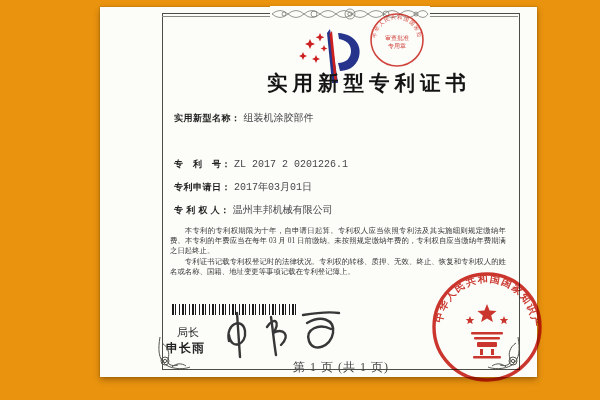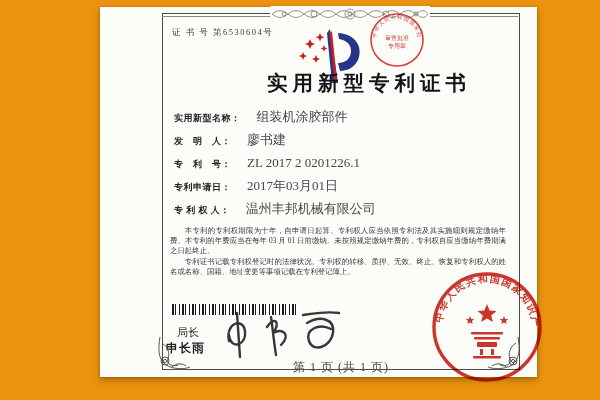--- a/index.html
+++ b/index.html
@@ -28,21 +28,21 @@
     letter-spacing:1.5px;
   }
   .logo{position:absolute;left:196px;top:18px;width:68px;height:62px;}
   .small-seal{position:absolute;left:268px;top:4px;width:58px;height:58px;opacity:.85;}
   .title{
     position:absolute;left:62px;top:62px;width:414px;text-align:center;
     font-size:20.5px;font-weight:bold;color:#141414;letter-spacing:5px;
   }
   .row{position:absolute;left:74px;white-space:nowrap;}
   .row .lbl{font-size:9px;font-weight:bold;color:#222;letter-spacing:.5px;}
-  .row .val{font-size:13px;color:#46464a;margin-left:16px;}
+  .row .val{font-size:10px;color:#46464a;margin-left:3px;font-family:Liberation Mono, monospace;}
   .paras{
     position:absolute;left:70px;top:219px;width:336px;
     font-size:7.4px;line-height:1.36;color:#38383a;text-align:justify;
   }
   .paras p{margin:0 0 1px 0;text-indent:2em;}
   .barcode{
     position:absolute;left:72px;top:297px;width:126px;height:11px;
     background:repeating-linear-gradient(90deg,#1a1a1a 0 2px,#fff 2px 3px,#1a1a1a 3px 4px,#fff 4px 7px,#1a1a1a 7px 8px,#fff 8px 10px);
   }
   .director-label{position:absolute;left:77px;top:318px;font-size:11px;font-weight:normal;color:#222;}
@@ -77,21 +77,20 @@
         <circle cx="80" cy="8" r="5"></circle>
         <circle cx="80" cy="8" r="2.2"></circle>
         <circle cx="44" cy="8" r="3"></circle>
         <circle cx="116" cy="8" r="3"></circle>
         <circle cx="14" cy="8" r="2"></circle>
         <circle cx="146" cy="8" r="2"></circle>
       </g>
     </svg>
   </div>
 
-  <div class="cert-no">证 书 号 第6530604号</div>
 
   <svg class="logo" viewBox="0 0 68 62">
     <g fill="#cc1f1f">
       <path d="M14,14 l1.5,3.5 3.5,1.5 -3.5,1.5 -1.5,3.5 -1.5,-3.5 -3.5,-1.5 3.5,-1.5 Z"></path>
       <path d="M24,8 l1.3,3 3,1.3 -3,1.3 -1.3,3 -1.3,-3 -3,-1.3 3,-1.3 Z"></path>
       <path d="M7,27 l1.2,2.8 2.8,1.2 -2.8,1.2 -1.2,2.8 -1.2,-2.8 -2.8,-1.2 2.8,-1.2 Z"></path>
       <path d="M20,30 l1.2,2.8 2.8,1.2 -2.8,1.2 -1.2,2.8 -1.2,-2.8 -2.8,-1.2 2.8,-1.2 Z"></path>
       <path d="M28,20 l1,2.4 2.4,1 -2.4,1 -1,2.4 -1,-2.4 -2.4,-1 2.4,-1 Z"></path>
     </g>
     <path d="M34,4 L42,58 L36,58 L31,8 Z" fill="#26348b"></path>
@@ -108,23 +107,20 @@
       <textPath href="#sring" startOffset="2">中华人民共和国国家知识产权局</textPath>
     </text>
     <text x="29" y="29" text-anchor="middle" font-size="6" fill="#c9251c">审查批准</text>
     <text x="29" y="37" text-anchor="middle" font-size="6" fill="#c9251c">专用章</text>
   </svg>
 
   <div class="title">实用新型专利证书</div>
 
   <div class="row" style="top:100px">
     <span class="lbl">实用新型名称：</span><span class="val">组装机涂胶部件</span>
-  </div>
-  <div class="row" style="top:123px">
-    <span class="lbl">发　明　人：</span><span class="val">廖书建</span>
   </div>
   <div class="row" style="top:146px">
     <span class="lbl">专　利　号：</span><span class="val">ZL 2017 2 0201226.1</span>
   </div>
   <div class="row" style="top:169px">
     <span class="lbl">专利申请日：</span><span class="val">2017年03月01日</span>
   </div>
   <div class="row" style="top:192px">
     <span class="lbl">专 利 权 人：</span><span class="val">温州丰邦机械有限公司</span>
   </div>

